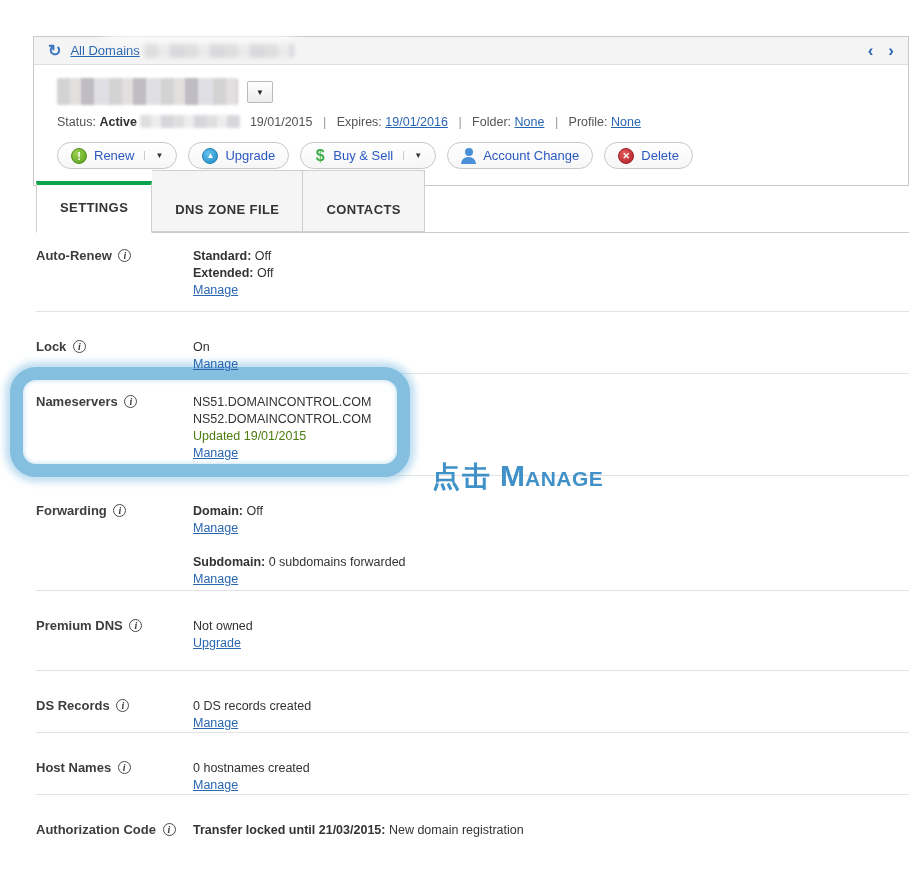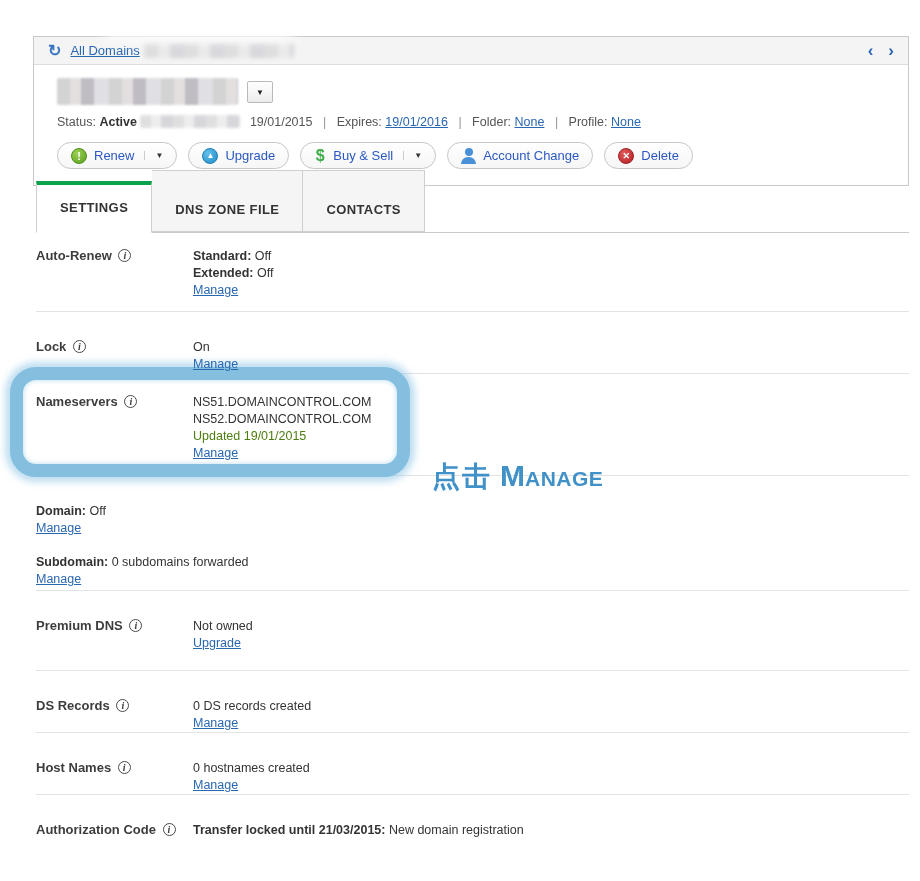--- a/index.html
+++ b/index.html
@@ -218,20 +218,21 @@
         <div class="annotation"><span class="ann-cn">点击</span><span class="ann-m">M</span><span class="ann-rest">ANAGE</span></div>
         <div class="slabel">Nameservers <span class="info-icon">i</span></div>
         <div class="svalue">
           <div><span>NS51.DOMAINCONTROL.COM</span></div>
           <div><span>NS52.DOMAINCONTROL.COM</span></div>
           <div><span class="muted">Updated 19/01/2015</span></div>
           <div><a class="mlink">Manage</a></div>
         </div>
       </div>
       <div class="srow row-3">
+        <div class="slabel">Forwarding <span class="info-icon">i</span></div>
         <div class="svalue">
           <div><span class="bold">Domain:</span><span> Off</span></div>
           <div><a class="mlink">Manage</a></div>
           <div class="line-spacer"></div>
           <div><span class="bold">Subdomain:</span><span> 0 subdomains forwarded</span></div>
           <div><a class="mlink">Manage</a></div>
         </div>
       </div>
       <div class="srow row-4">
         <div class="slabel">Premium DNS <span class="info-icon">i</span></div>

